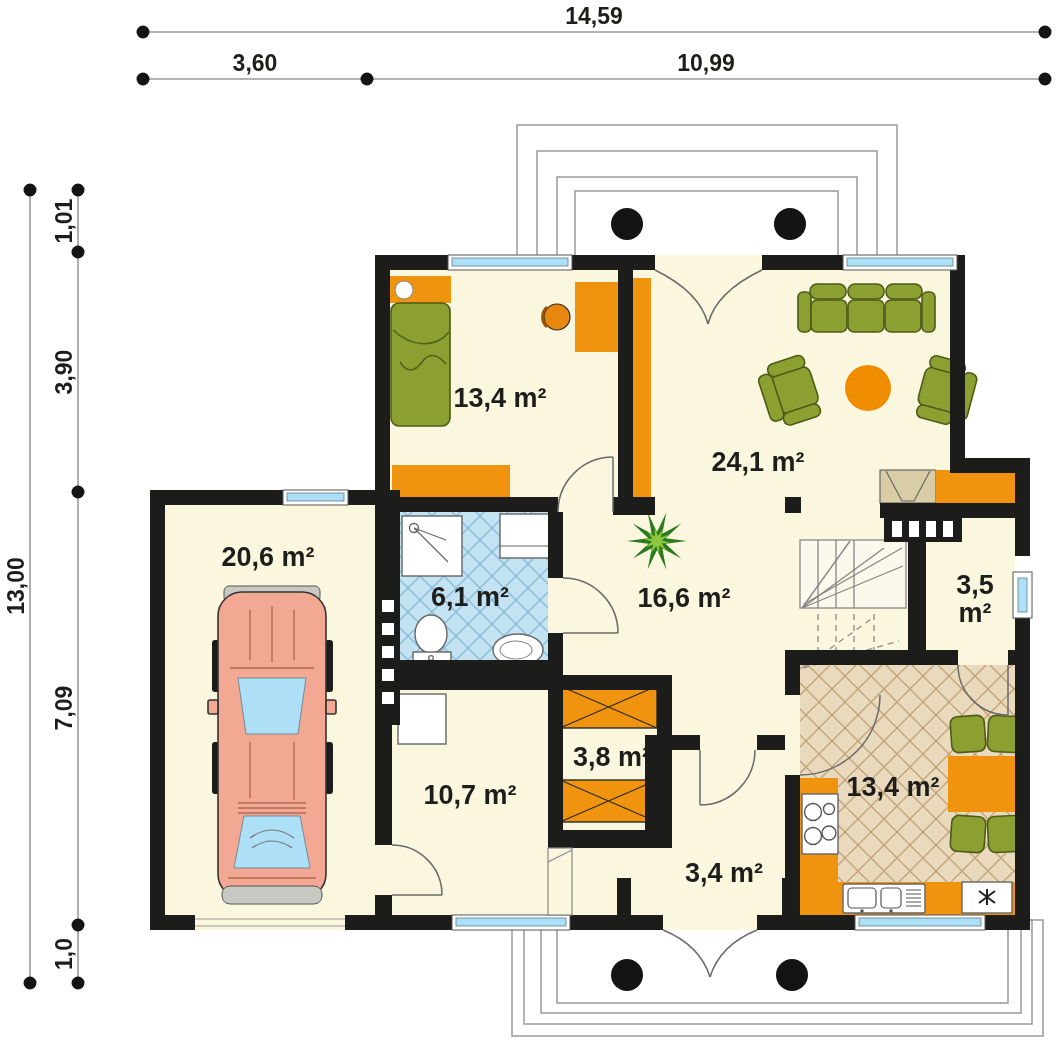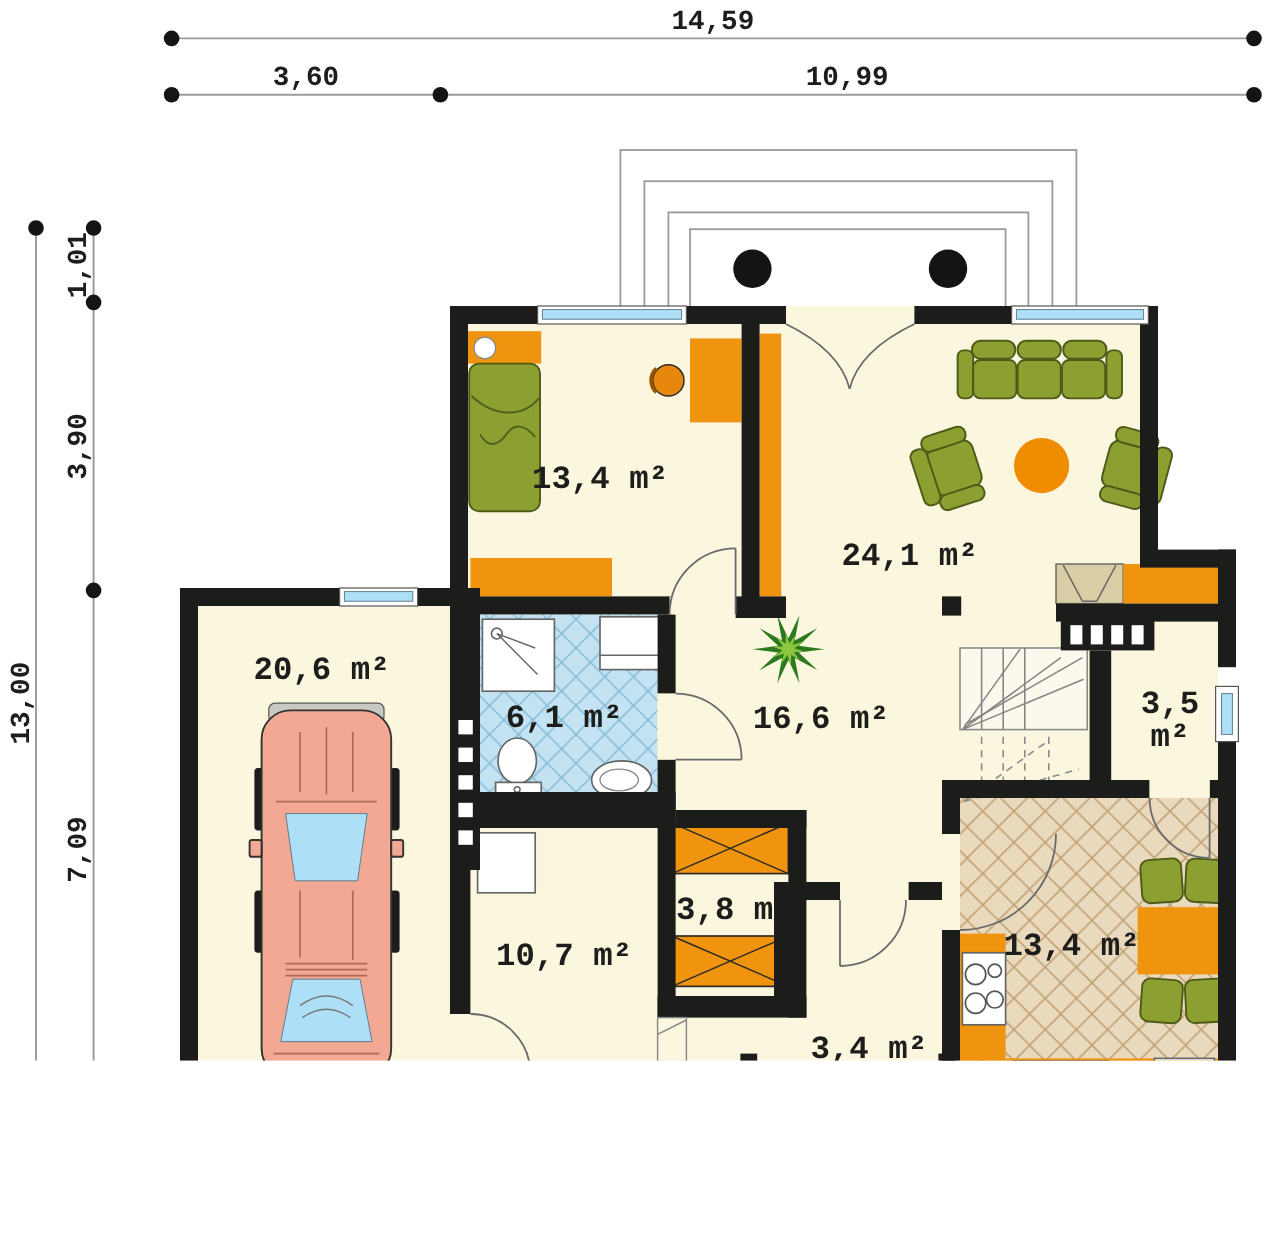--- a/index.html
+++ b/index.html
@@ -1,17 +1,17 @@
 <!DOCTYPE html>
 <html style="--wall: #1c1c1a; --floor: #FBF7DF; --accentOrange: #F0930E; --furnitureGreen: #8CA032; --glassBlue: #ADE0F6; --bathTile: #C3E2F2; --kitchenTile: #E9DABE; --carBody: #F2A893; --dimension: #1d1d1b;"><head>
 <meta charset="utf-8">
 <style>
   html,body{margin:0;padding:0;background:#fff;}
-  #stage{position:relative;width:1056px;height:884px;background:#fff;overflow:hidden;
-         font-family:Liberation Mono, monospace;}
+  #stage{position:relative;width:1056px;height:1048px;background:#fff;overflow:hidden;
+         font-family:Liberation Sans, sans-serif;}
   svg text{text-anchor:middle;}
   .wall{fill:var(--wall,#1c1c1a);}
   .floor{fill:var(--floor,#FBF7DF);}
   .opening{fill:var(--floor,#FBF7DF);}
   .orange{fill:var(--accentOrange,#F0930E);}
   .orange-s{fill:var(--accentOrange,#F0930E);stroke:#2a2a28;stroke-width:1.4;}
   .green{fill:var(--furnitureGreen,#8CA032);stroke:#4e5a17;stroke-width:1.6;}
   .glass{fill:var(--glassBlue,#ADE0F6);stroke:#5a7c8f;stroke-width:.8;}
   .white-fix{fill:#fff;stroke:#666;stroke-width:1.4;}
   .win{fill:#fff;stroke:#555;stroke-width:1;}

